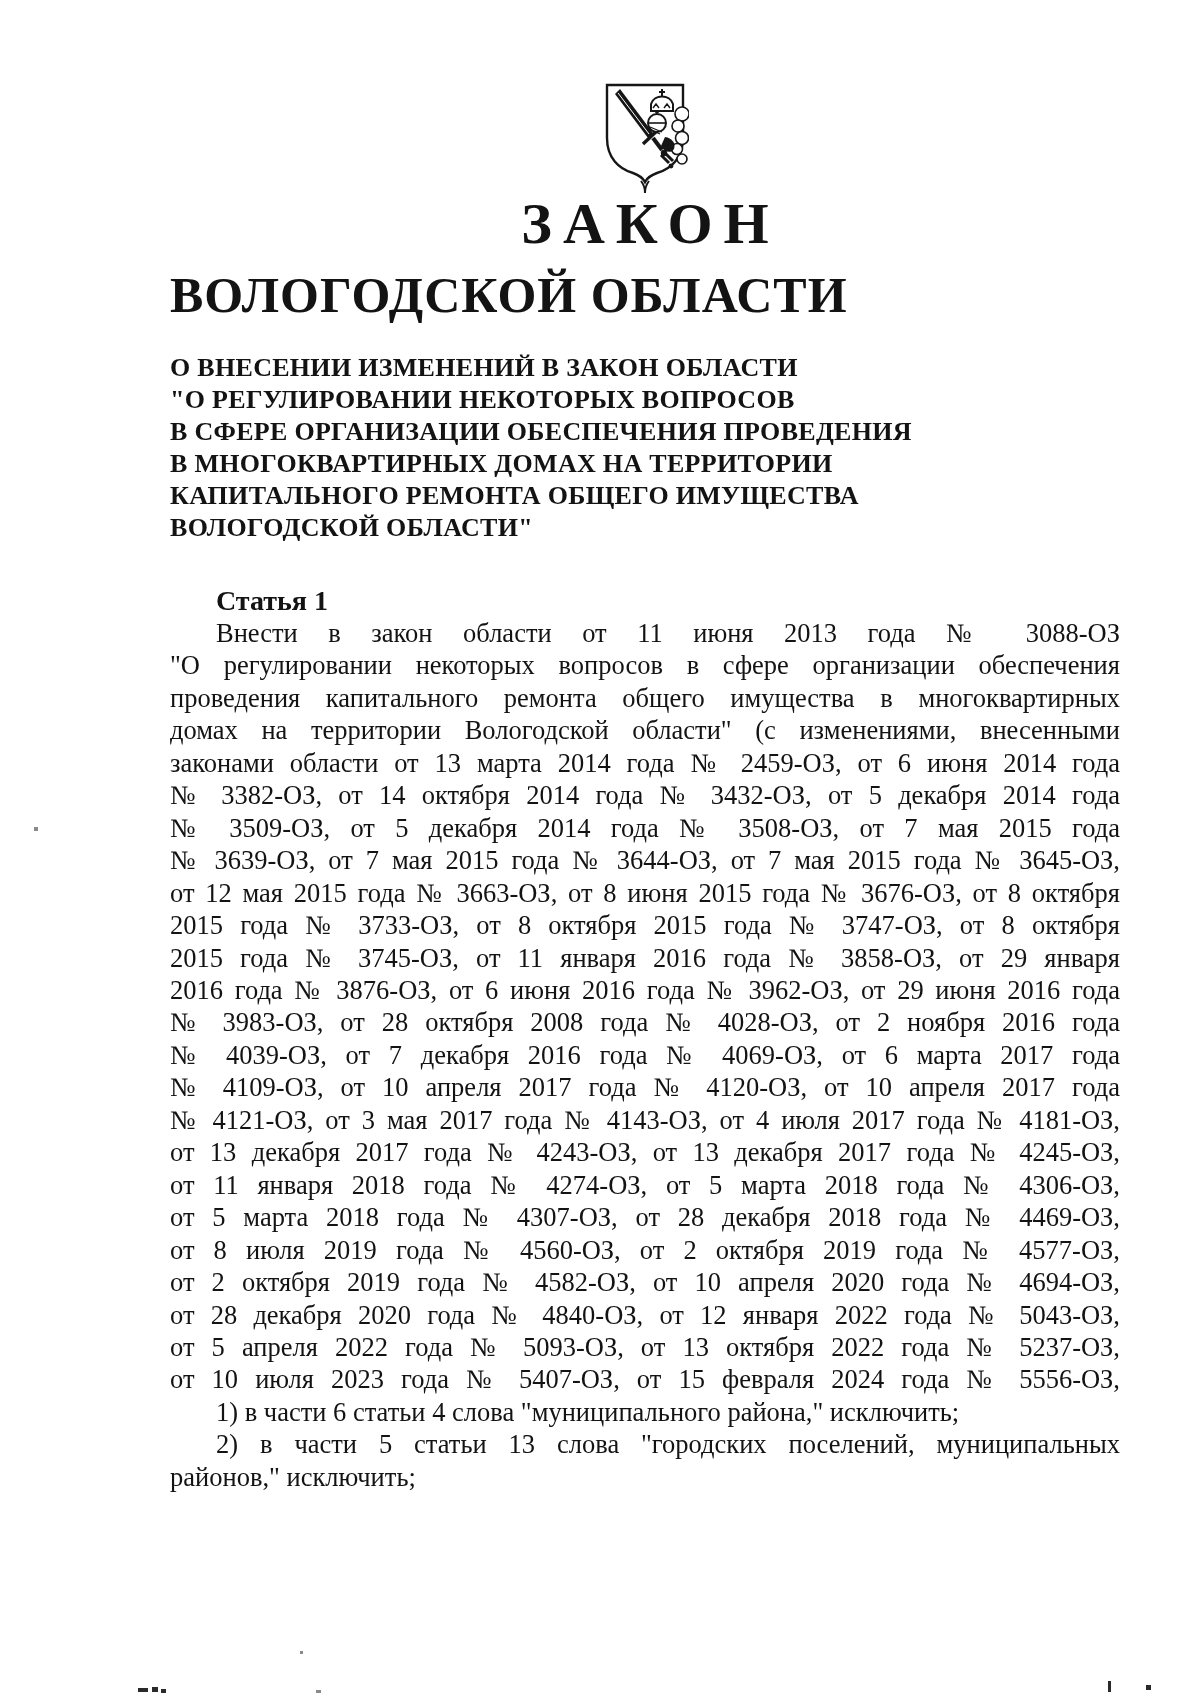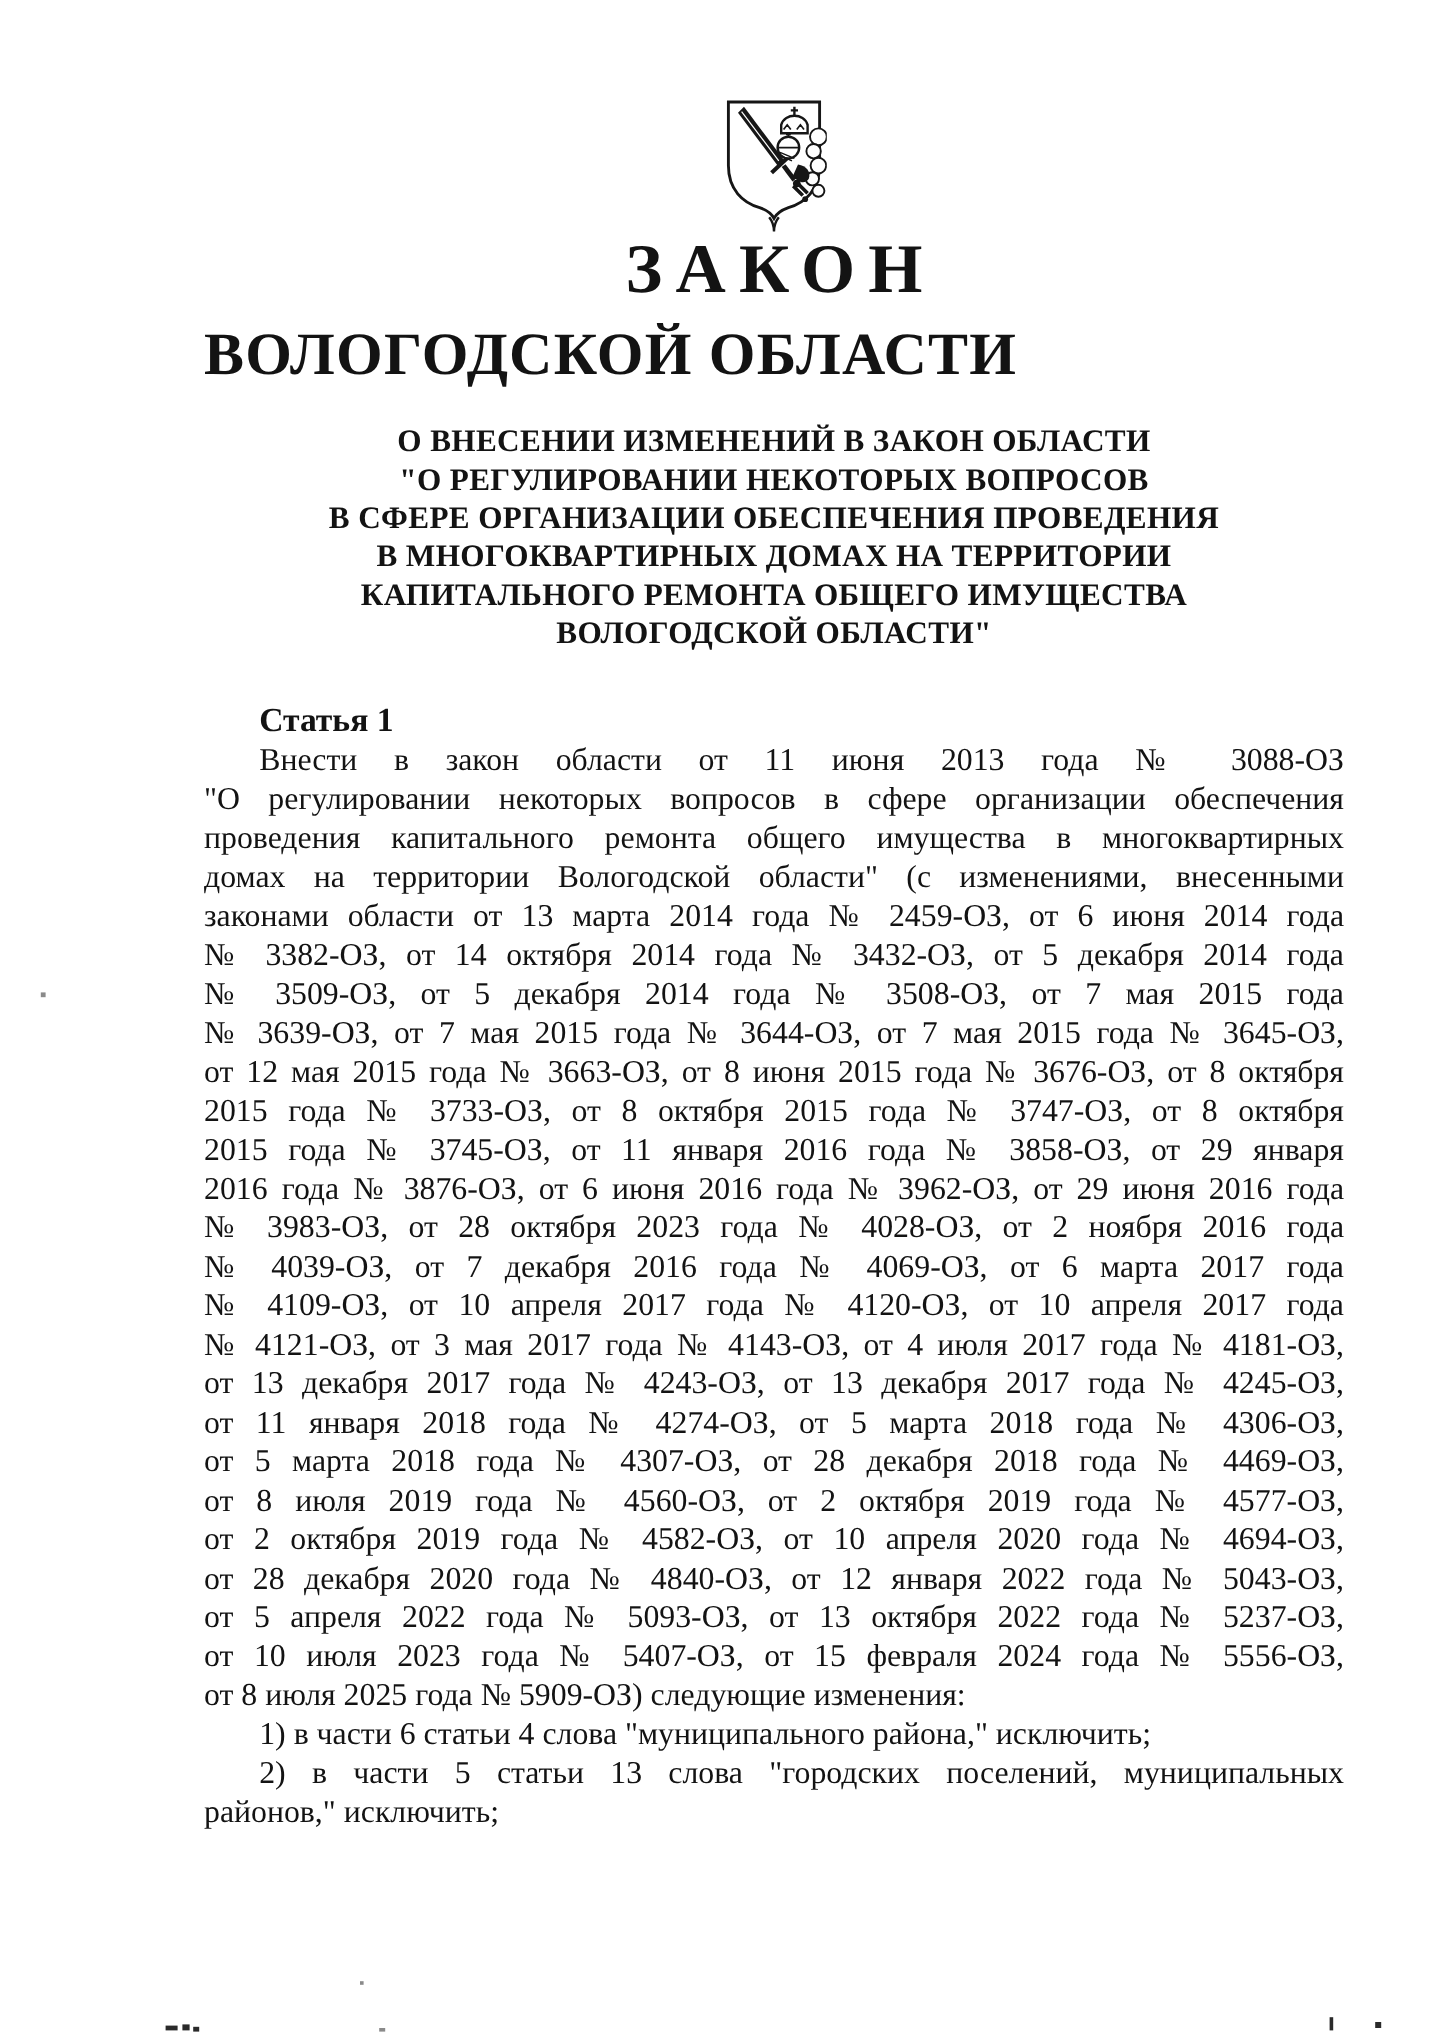--- a/index.html
+++ b/index.html
@@ -17,21 +17,21 @@
     text-align:center;font-weight:bold;font-size:58px;line-height:60px;
     letter-spacing:11px;padding-left:11px;box-sizing:border-box;
   }
   .h-region{
     position:absolute;left:170px;top:268px;width:950px;
     text-align:left;font-weight:bold;font-size:50px;line-height:54px;
     letter-spacing:1px;
   }
   .doc-title{
     position:absolute;left:170px;top:352px;width:950px;
-    text-align:center;font-weight:bold;font-size:26px;line-height:32px;
+    text-align:left;font-weight:bold;font-size:26px;line-height:32px;
     letter-spacing:.3px;
   }
   .article-head{
     position:absolute;left:170px;top:585px;width:950px;
     padding-left:46px;box-sizing:border-box;
     font-weight:bold;font-size:28px;line-height:32px;
   }
   .body-text{
     position:absolute;left:170px;top:617px;width:950px;
     font-size:26.5px;line-height:32.45px;
@@ -106,33 +106,32 @@
     <div class="ln jt">проведения капитального ремонта общего имущества в многоквартирных</div>
     <div class="ln jt">домах на территории Вологодской области" (с изменениями, внесенными</div>
     <div class="ln jt">законами области от 13 марта 2014 года № 2459-ОЗ, от 6 июня 2014 года</div>
     <div class="ln jt">№ 3382-ОЗ, от 14 октября 2014 года № 3432-ОЗ, от 5 декабря 2014 года</div>
     <div class="ln jt">№ 3509-ОЗ, от 5 декабря 2014 года № 3508-ОЗ, от 7 мая 2015 года</div>
     <div class="ln jt">№ 3639-ОЗ, от 7 мая 2015 года № 3644-ОЗ, от 7 мая 2015 года № 3645-ОЗ,</div>
     <div class="ln jt">от 12 мая 2015 года № 3663-ОЗ, от 8 июня 2015 года № 3676-ОЗ, от 8 октября</div>
     <div class="ln jt">2015 года № 3733-ОЗ, от 8 октября 2015 года № 3747-ОЗ, от 8 октября</div>
     <div class="ln jt">2015 года № 3745-ОЗ, от 11 января 2016 года № 3858-ОЗ, от 29 января</div>
     <div class="ln jt">2016 года № 3876-ОЗ, от 6 июня 2016 года № 3962-ОЗ, от 29 июня 2016 года</div>
-    <div class="ln jt">№ 3983-ОЗ, от 28 октября 2023 года № 4028-ОЗ, от 2 ноября 2016 года</div>
+    <div class="ln jt">№ 3983-ОЗ, от 28 октября 2008 года № 4028-ОЗ, от 2 ноября 2016 года</div>
     <div class="ln jt">№ 4039-ОЗ, от 7 декабря 2016 года № 4069-ОЗ, от 6 марта 2017 года</div>
     <div class="ln jt">№ 4109-ОЗ, от 10 апреля 2017 года № 4120-ОЗ, от 10 апреля 2017 года</div>
     <div class="ln jt">№ 4121-ОЗ, от 3 мая 2017 года № 4143-ОЗ, от 4 июля 2017 года № 4181-ОЗ,</div>
     <div class="ln jt">от 13 декабря 2017 года № 4243-ОЗ, от 13 декабря 2017 года № 4245-ОЗ,</div>
     <div class="ln jt">от 11 января 2018 года № 4274-ОЗ, от 5 марта 2018 года № 4306-ОЗ,</div>
     <div class="ln jt">от 5 марта 2018 года № 4307-ОЗ, от 28 декабря 2018 года № 4469-ОЗ,</div>
     <div class="ln jt">от 8 июля 2019 года № 4560-ОЗ, от 2 октября 2019 года № 4577-ОЗ,</div>
     <div class="ln jt">от 2 октября 2019 года № 4582-ОЗ, от 10 апреля 2020 года № 4694-ОЗ,</div>
     <div class="ln jt">от 28 декабря 2020 года № 4840-ОЗ, от 12 января 2022 года № 5043-ОЗ,</div>
     <div class="ln jt">от 5 апреля 2022 года № 5093-ОЗ, от 13 октября 2022 года № 5237-ОЗ,</div>
     <div class="ln jt">от 10 июля 2023 года № 5407-ОЗ, от 15 февраля 2024 года № 5556-ОЗ,</div>
-    <div class="ln">от 8 июля 2025 года № 5909-ОЗ) следующие изменения:</div>
     <div class="ln ind">1) в части 6 статьи 4 слова "муниципального района," исключить;</div>
     <div class="ln jt ind">2) в части 5 статьи 13 слова "городских поселений, муниципальных</div>
     <div class="ln">районов," исключить;</div>
   </div>
 
   <div class="speck light" style="left:34px;top:827px;width:4px;height:4px;"></div>
   <div class="speck light" style="left:300px;top:1651px;width:3px;height:3px;"></div>
   <div class="speck" style="left:138px;top:1688px;width:10px;height:4px;"></div>
   <div class="speck" style="left:152px;top:1687px;width:6px;height:5px;"></div>
   <div class="speck" style="left:161px;top:1689px;width:5px;height:4px;"></div>

